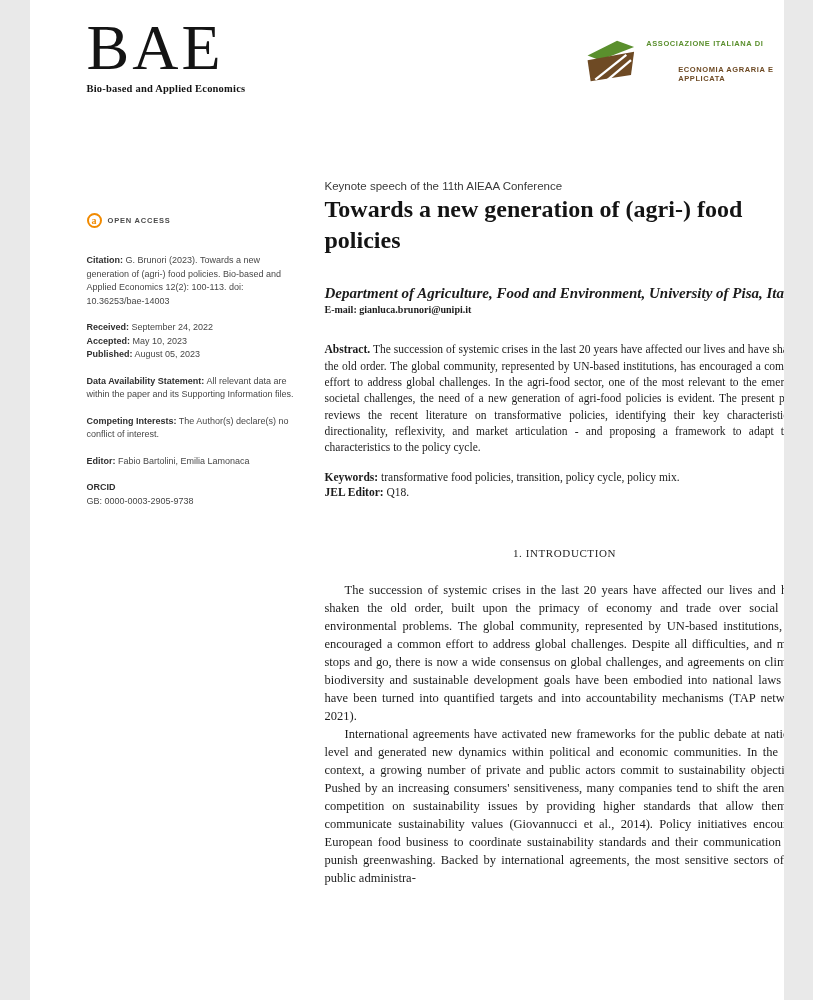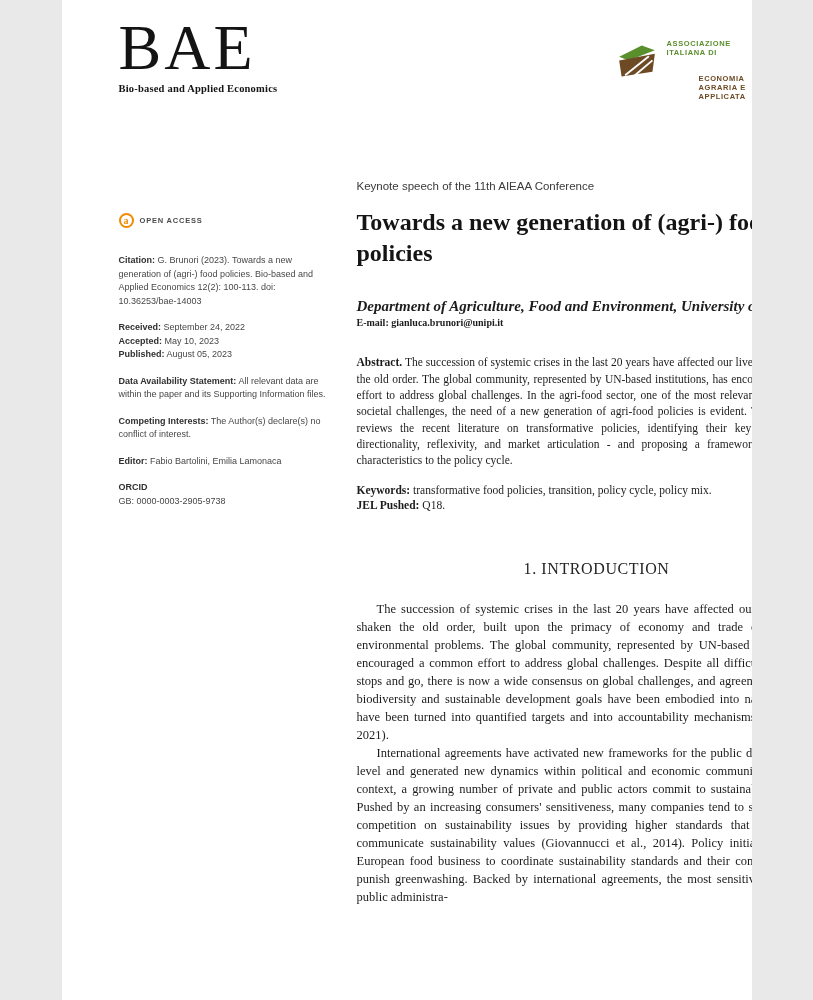--- a/index.html
+++ b/index.html
@@ -1,19 +1,19 @@
 <!DOCTYPE html>
 <html><head>
 <meta charset="utf-8">
 <style>
   * { margin: 0; padding: 0; box-sizing: border-box; }
   html, body { background: #e9e9e9; }
   .page {
     position: relative;
-    width: 690px;
+    width: 754px;
     height: 1000px;
     margin: 0 auto;
     background: #ffffff;
     overflow: hidden;
     font-family: "Liberation Serif", "DejaVu Serif", serif;
     color: #1c1c1c;
   }
 
   
   .bae-logo { position: absolute; left: 57px; top: 16px; }
@@ -61,42 +61,42 @@
   .side-line { margin: 0; }
   .gap-before { margin-top: 13px; }
 
   
   .main {
     position: absolute; left: 295px; top: 180px; width: 480px;
     font-family: "Liberation Serif", "DejaVu Serif", serif;
   }
   .eyebrow {
     font-family: "Liberation Sans", sans-serif;
-    font-size: 11.5px; color: #3a3a3a; margin-bottom: 15px;
+    font-size: 11.5px; color: #3a3a3a; margin-bottom: 2px;
   }
   .title {
     font-size: 24px; font-weight: bold; line-height: 1.28;
     color: #141414; margin-bottom: 30px;
   }
   .author {
     font-size: 13px; font-variant: small-caps; letter-spacing: 0.6px;
     color: #1c1c1c; margin-bottom: 7px;
   }
   .affiliation { font-size: 15px; font-weight: bold; font-style: italic; margin-bottom: 2px; }
   .email-line { font-size: 10px; font-weight: bold; }
   .email-line a { color: #1c1c1c; text-decoration: none; }
   .abstract {
     margin-top: 26px; font-size: 11.5px; line-height: 1.42;
     text-align: justify;
   }
   .kv { font-size: 11.5px; line-height: 1.35; }
   .kv-first { margin-top: 14px; }
   .section-heading {
     margin: 46px 0 22px 0; text-align: center;
-    font-size: 16px; font-weight: normal; letter-spacing: 0.6px; color: #242424;
+    font-size: 11px; font-weight: normal; letter-spacing: 0.6px; color: #242424;
   }
   .body-para {
     font-size: 12.5px; line-height: 1.44; text-align: justify;
     text-indent: 20px;
   }
 </style>
 </head>
 <body>
 
 <div class="page">
@@ -178,21 +178,21 @@
     <p class="abstract">
       <b>Abstract.</b>
       <span>The succession of systemic crises in the last 20 years have affected our lives and have shaken the old order. The global community, represented by UN-based institutions, has encouraged a common effort to address global challenges. In the agri-food sector, one of the most relevant to the emerging societal challenges, the need of a new generation of agri-food policies is evident. The present paper reviews the recent literature on transformative policies, identifying their key characteristics - directionality, reflexivity, and market articulation - and proposing a framework to adapt these characteristics to the policy cycle.</span>
     </p>
 
     <p class="kv kv-first">
       <b>Keywords:</b>
       <span>transformative food policies, transition, policy cycle, policy mix.</span>
     </p>
     <p class="kv">
-      <b>JEL Pushed:</b>
+      <b>JEL Editor:</b>
       <span>Q18.</span>
     </p>
 
     <h2 class="section-heading">1. INTRODUCTION</h2>
 
     <p class="body-para">The succession of systemic crises in the last 20 years have affected our lives and have shaken the old order, built upon the primacy of economy and trade over social and environmental problems. The global community, represented by UN-based institutions, has encouraged a common effort to address global challenges. Despite all difficulties, and many stops and go, there is now a wide consensus on global challenges, and agreements on climate, biodiversity and sustainable development goals have been embodied into national laws and have been turned into quantified targets and into accountability mechanisms (TAP network, 2021).</p>
     <p class="body-para">International agreements have activated new frameworks for the public debate at national level and generated new dynamics within political and economic communities. In the new context, a growing number of private and public actors commit to sustainability objectives. Pushed by an increasing consumers' sensitiveness, many companies tend to shift the arena of competition on sustainability issues by providing higher standards that allow them to communicate sustainability values (Giovannucci et al., 2014). Policy initiatives encourage European food business to coordinate sustainability standards and their communication and punish greenwashing. Backed by international agreements, the most sensitive sectors of the public administra-</p>
   </main>
 
 </div>

